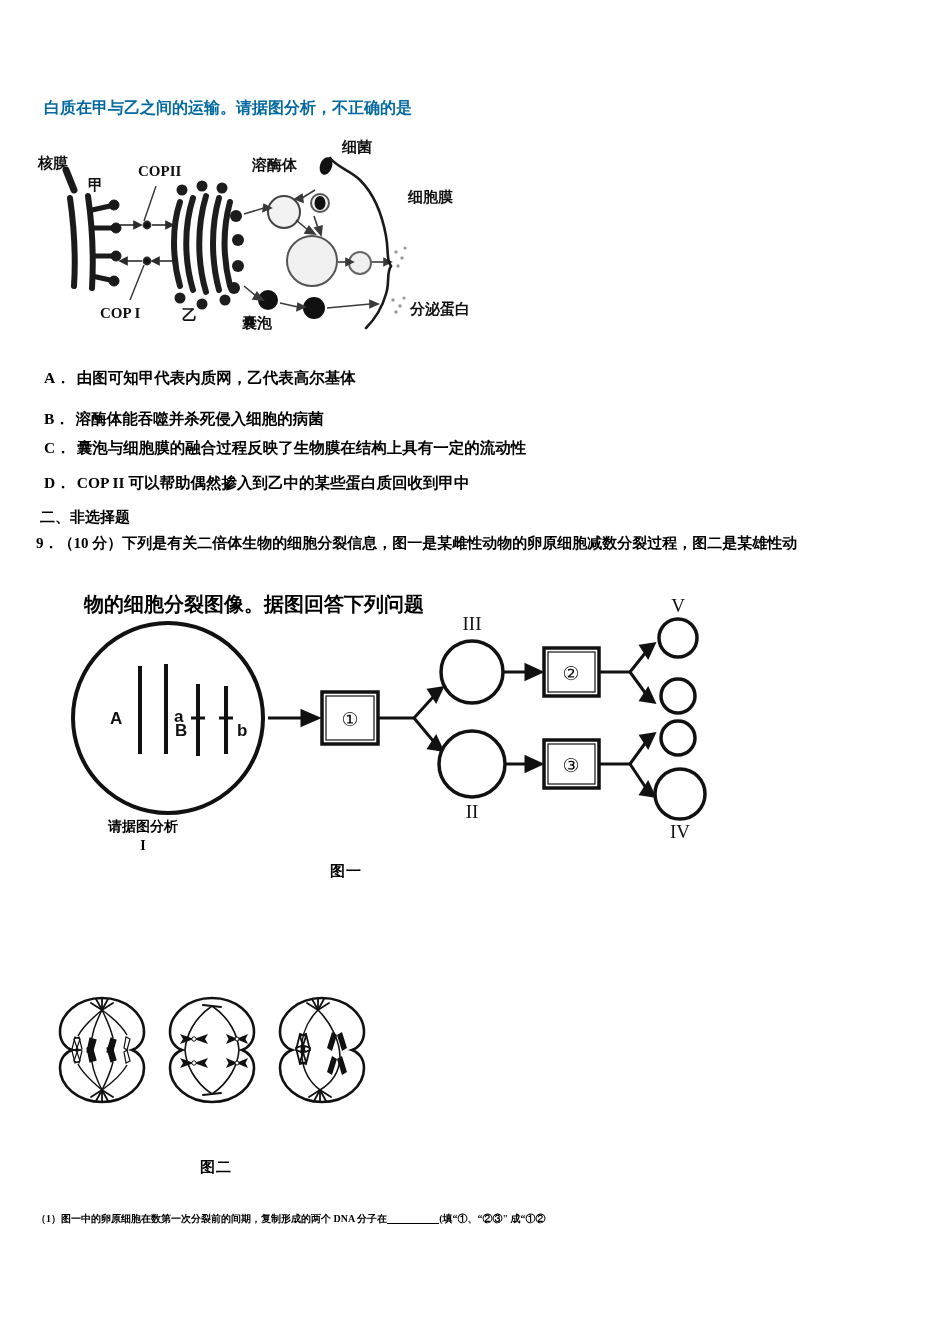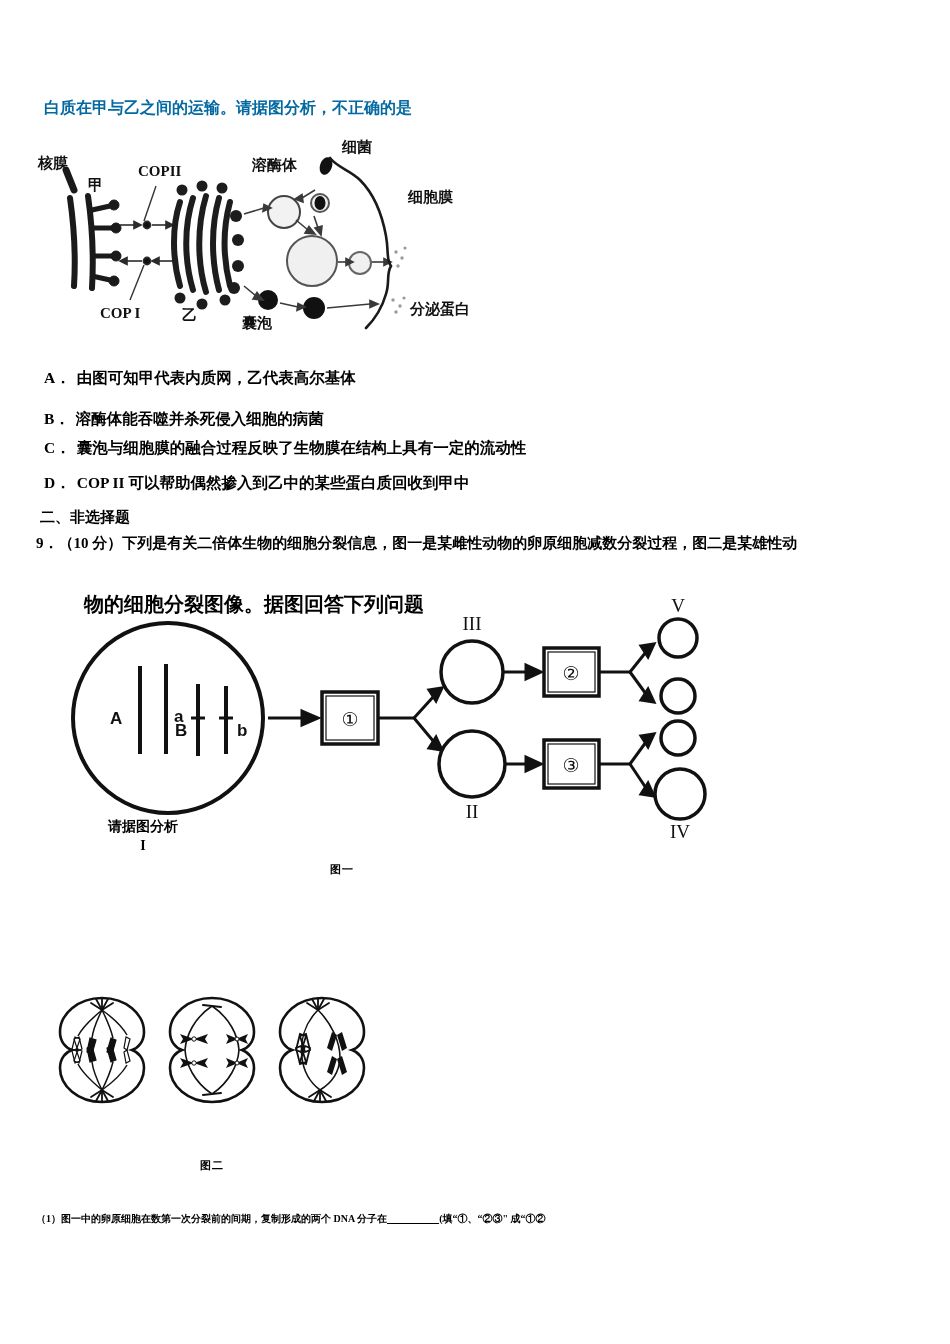--- a/index.html
+++ b/index.html
@@ -89,21 +89,21 @@
   }
   
   .fig {
     position: absolute;
   }
   #fig-organelle { left: 30px; top: 128px; width: 470px; height: 215px; }
   #fig-one       { left: 30px; top: 596px; width: 700px; height: 300px; }
   #fig-two       { left: 48px; top: 988px; width: 340px; height: 180px; }
   .fig-caption {
     position: absolute;
-    font-size: 11px;
+    font-size: 15px;
     font-weight: 700;
     letter-spacing: 1px;
   }
   #cap-one { left: 330px; top: 862px; }
   #cap-two { left: 200px; top: 1158px; }
   .cell-label {
     position: absolute;
     font-size: 14px;
     font-weight: 700;
     text-align: center;

